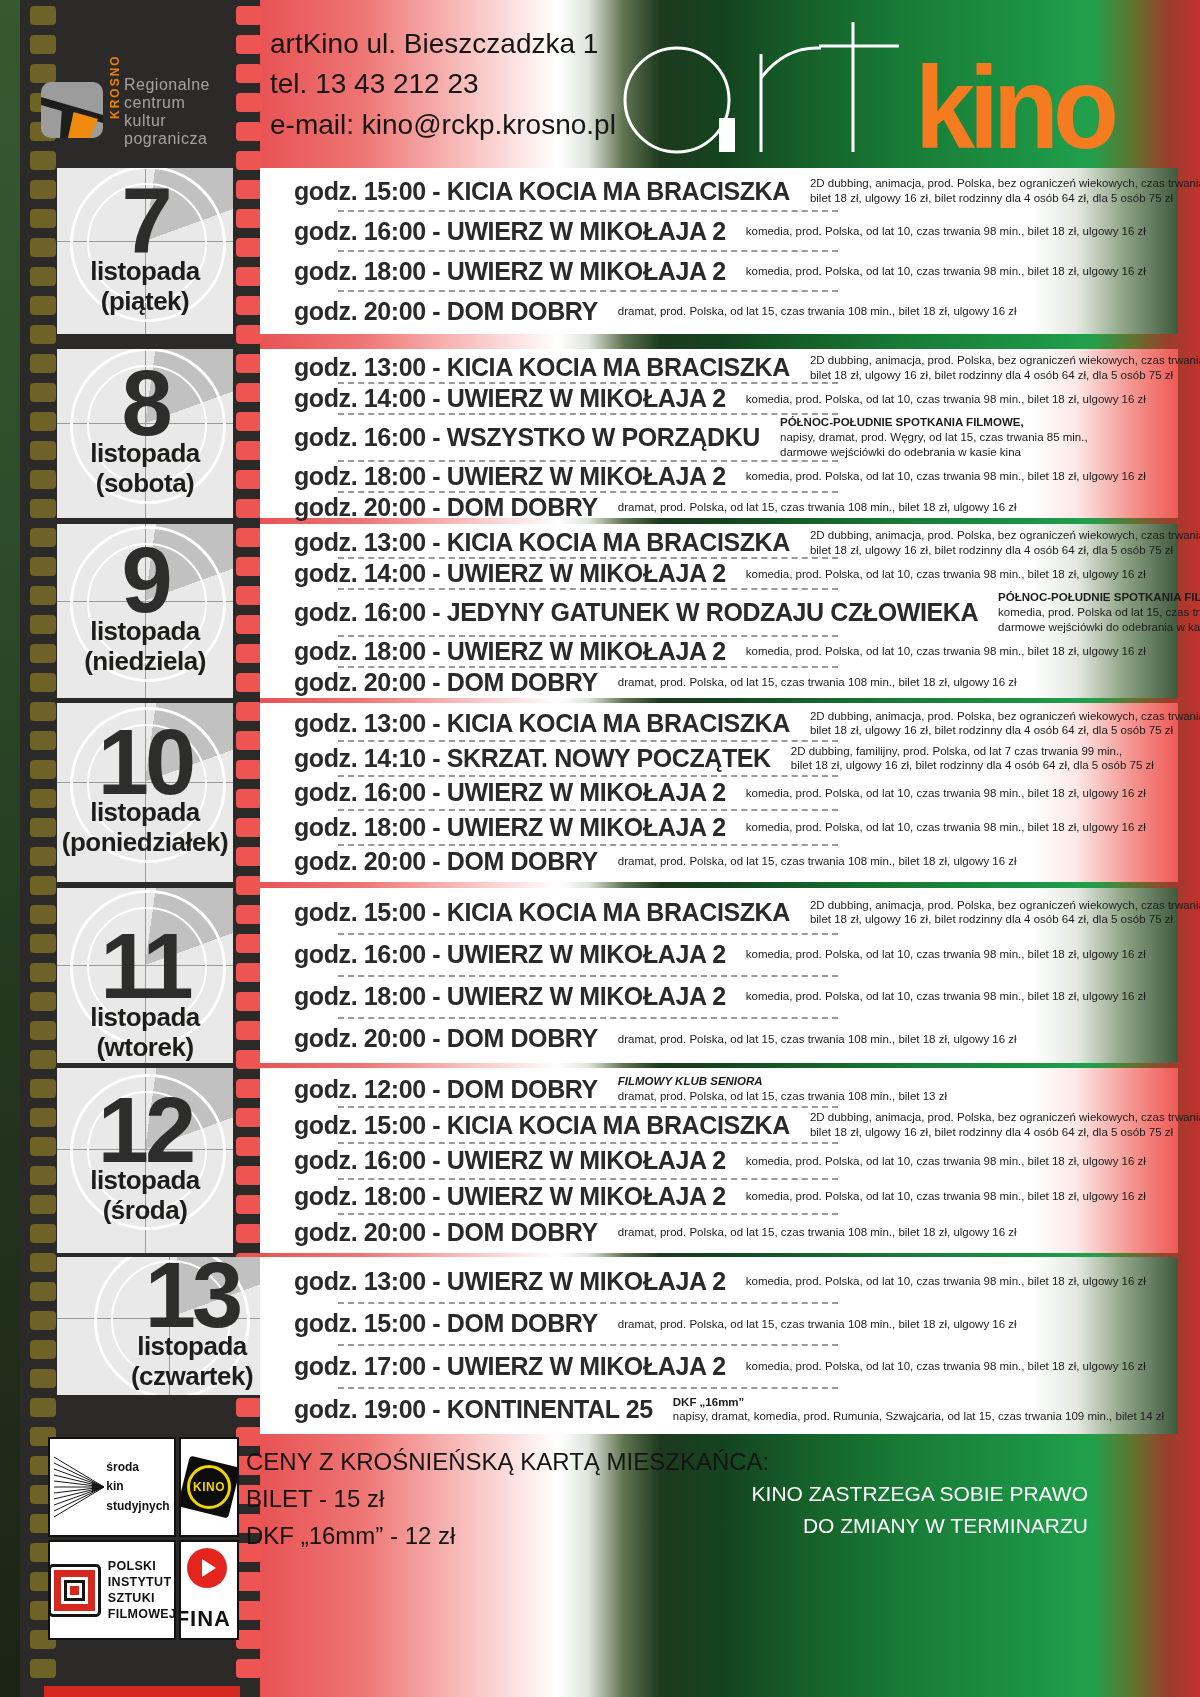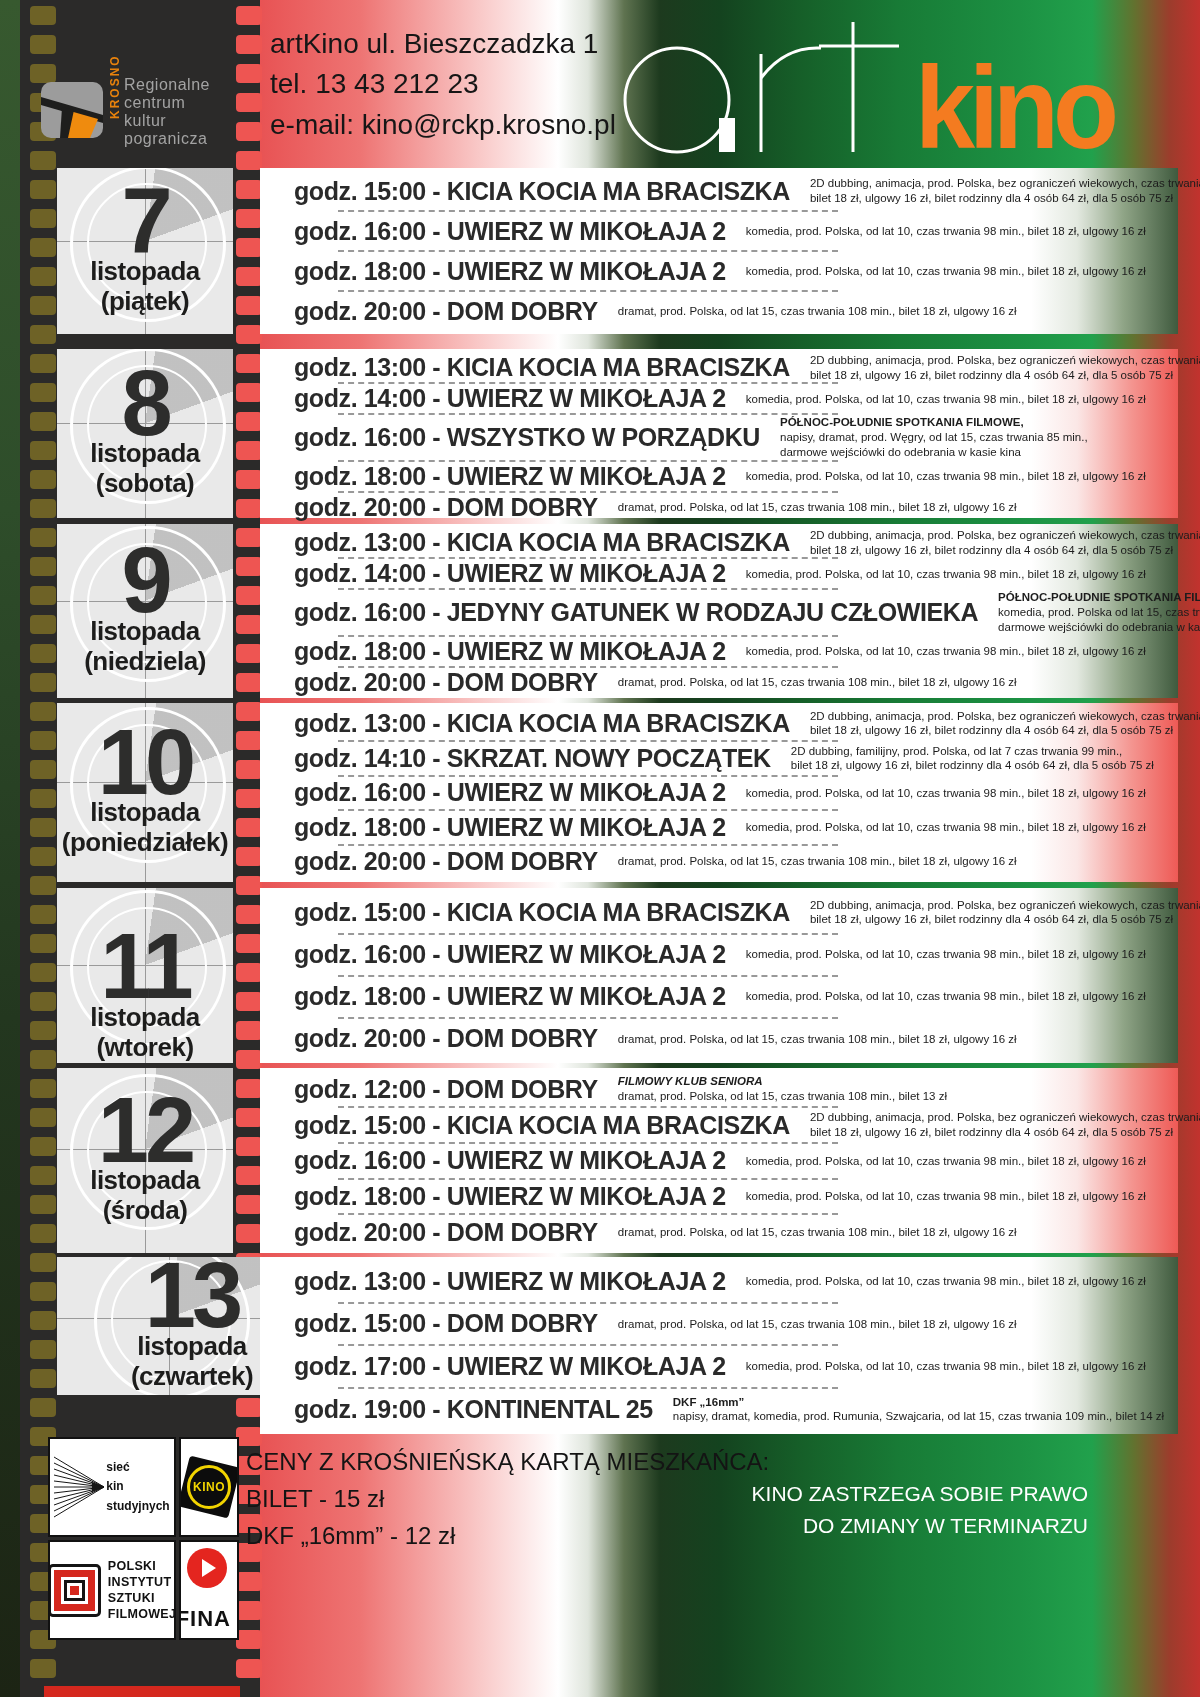--- a/index.html
+++ b/index.html
@@ -588,21 +588,21 @@
           <line x1="50" y1="32" x2="0" y2="32"></line>
         <line x1="50" y1="32" x2="0" y2="38"></line>
           <line x1="50" y1="32" x2="0" y2="44"></line>
         <line x1="50" y1="32" x2="0" y2="50"></line>
           <line x1="50" y1="32" x2="0" y2="56"></line>
         <line x1="50" y1="32" x2="0" y2="62"></line>
       </g>
       <polygon points="50,32 38,27 38,37" fill="#161616"></polygon>
     </svg>
     <div class="skins-text" id="skins-text">
-        <div>sieć</div>
+        <div>środa</div>
         <div>kin</div>
         <div>studyjnych</div>
       </div>
   </div>
 
   <div class="logo-box" id="logo-kino">
     <div class="kino-diamond">
       <div class="kino-ring">
         <span class="kino-word">KINO</span>
       </div>

